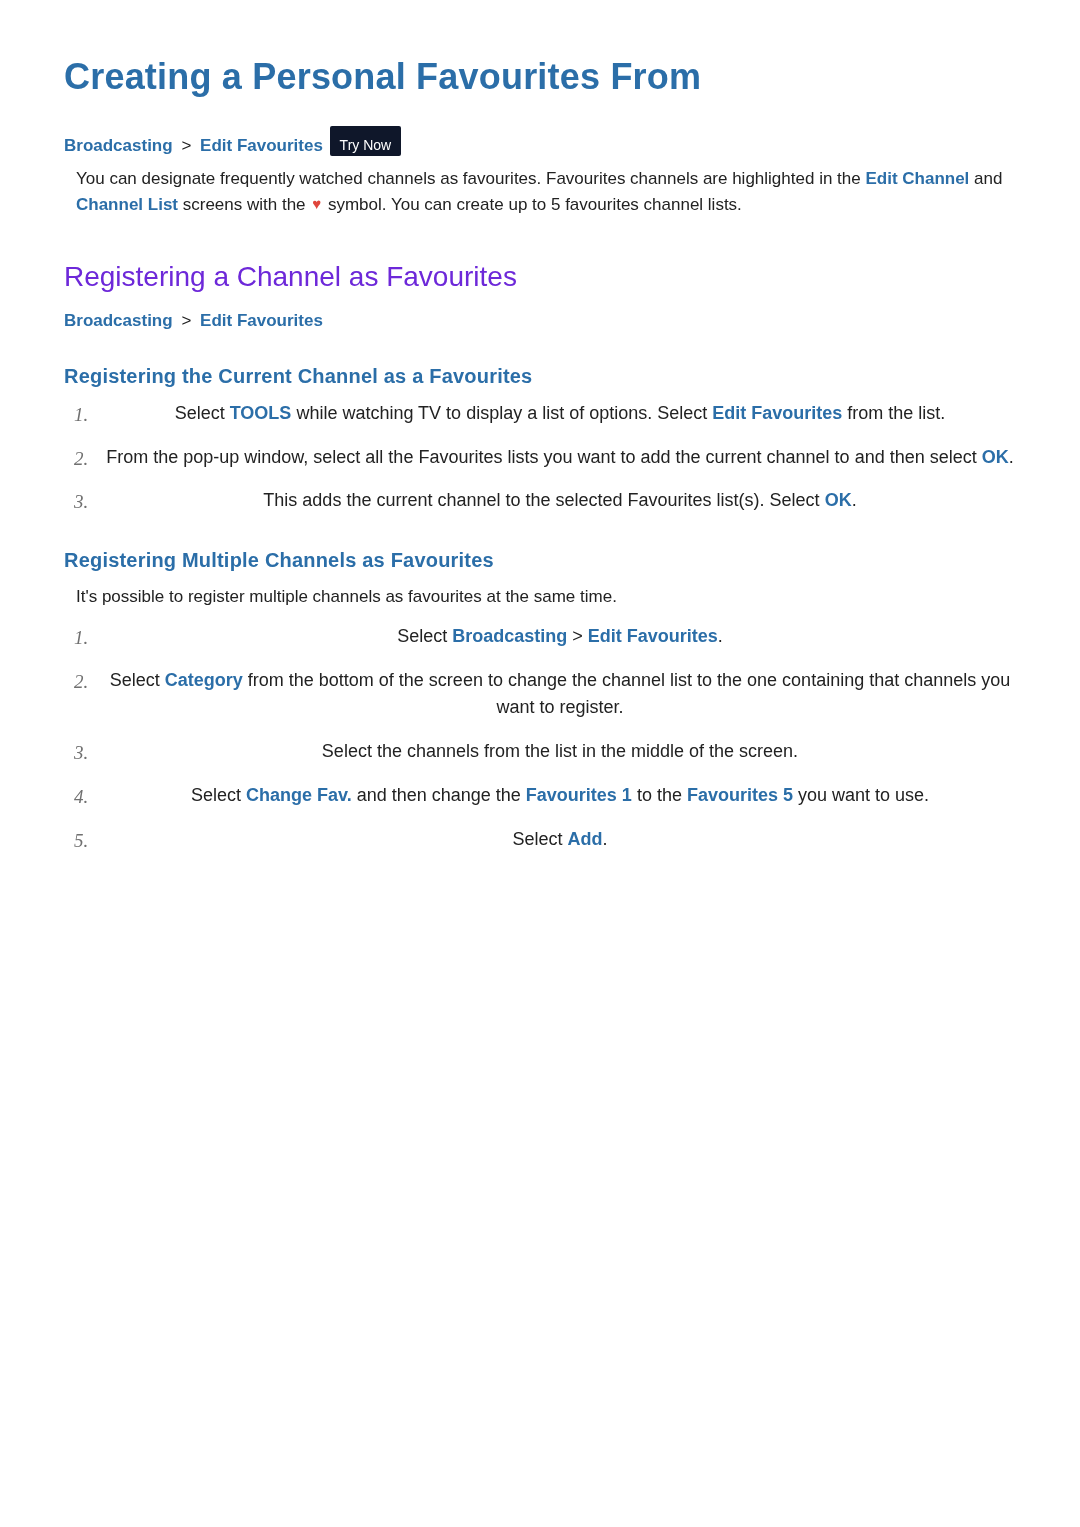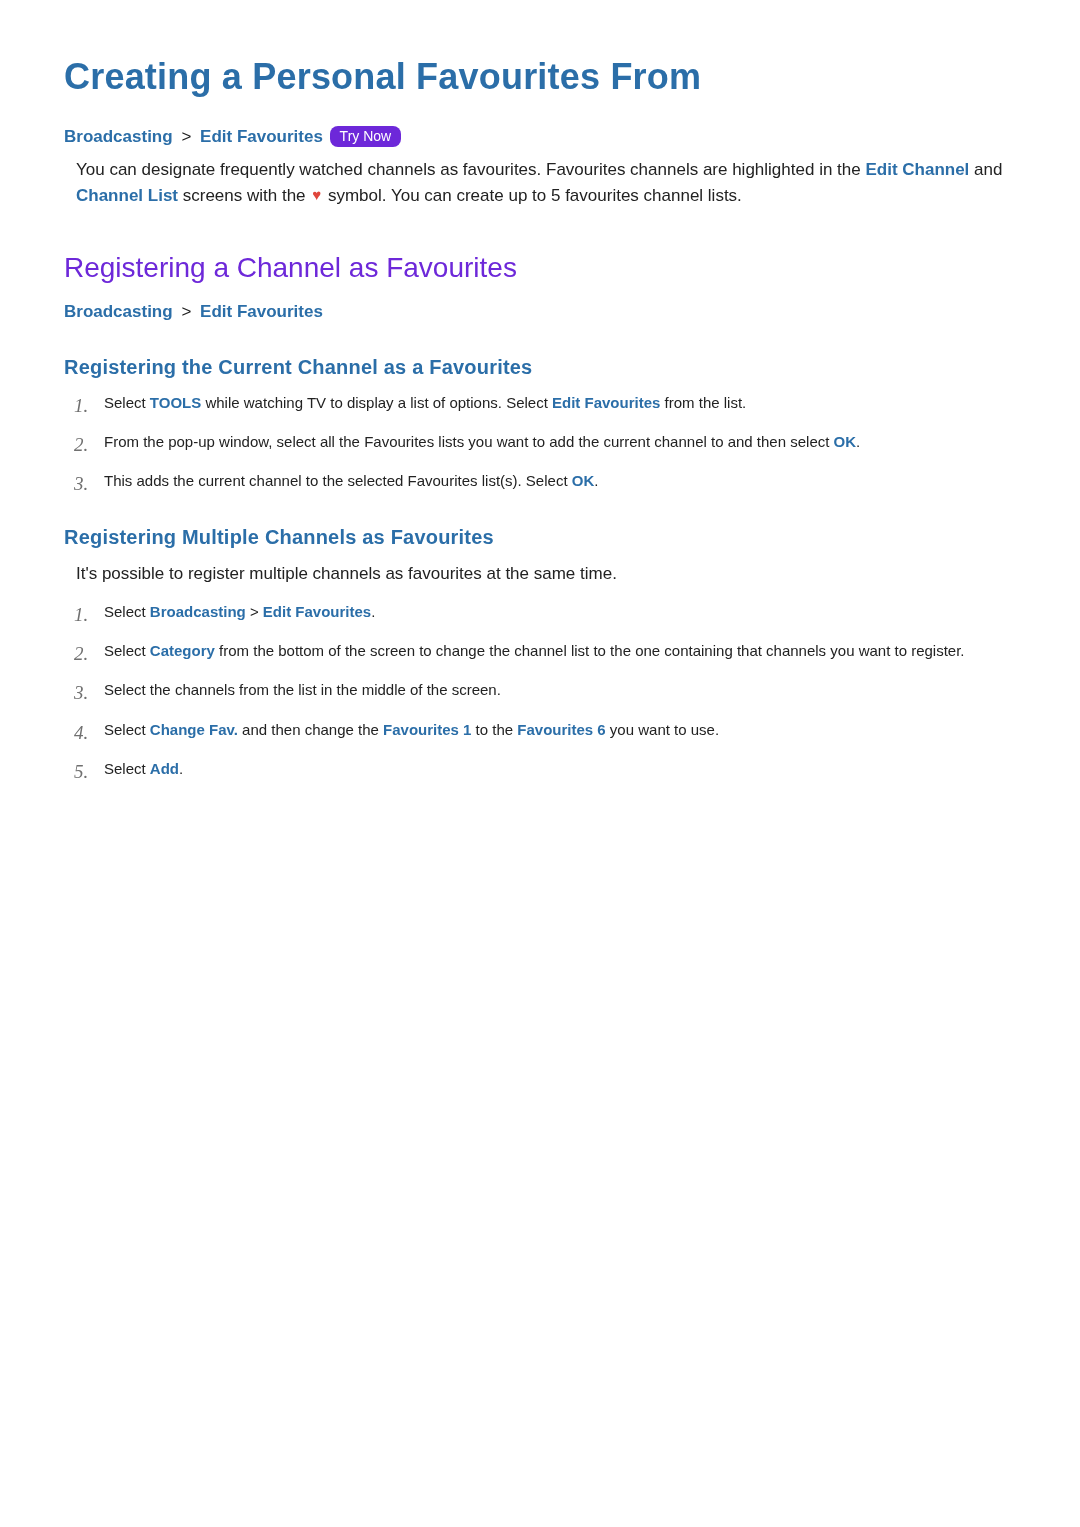--- a/index.html
+++ b/index.html
@@ -36,25 +36,25 @@
     letter-spacing: 0.2px;
   }
   .breadcrumb {
     font-size: 17px;
     margin: 4px 0 10px 0;
   }
   .bc-part { color: #2b6ea8; font-weight: 700; }
   .bc-sep { color: #222; margin: 0 4px; }
   .try-now {
     display: inline-block;
-    background: #6d28d9;
+    background: #0f172a;
     color: #fff;
     font-size: 14px;
-    border-radius: 8px;
-    padding: 2px 10px 3px 10px;
+    border-radius: 2px;
+    padding: 11px 10px 3px 10px;
     vertical-align: 1px;
     margin-left: 2px;
   }
   p.body {
     font-size: 17px;
     line-height: 1.55;
     margin: 8px 0 12px 12px;
     color: #222;
   }
   .term { color: #2b6ea8; font-weight: 700; }
@@ -68,24 +68,25 @@
   ol.steps {
     list-style: none;
     counter-reset: step;
     padding: 0;
     margin: 10px 0 0 0;
   }
   ol.steps > li {
     counter-increment: step;
     position: relative;
     padding-left: 40px;
-    font-size: 15px;
+    font-size: 18px;
     line-height: 1.55;
     margin-bottom: 16px;
     color: #222;
+    text-align: center;
   }
   ol.steps > li::before {
     content: counter(step) ".";
     position: absolute;
     left: 10px;
     top: 0;
     font-style: italic;
     font-family: Georgia, "Times New Roman", serif;
     font-size: 19px;
     color: #707070;
@@ -142,20 +143,20 @@
     <li>
       <span>Select </span><span class="term">Broadcasting</span><span> &gt; </span><span class="term">Edit Favourites</span><span>.</span>
     </li>
     <li>
       <span>Select </span><span class="term">Category</span><span> from the bottom of the screen to change the channel list to the one containing that channels you want to register.</span>
     </li>
     <li>
       <span>Select the channels from the list in the middle of the screen.</span>
     </li>
     <li>
-      <span>Select </span><span class="term">Change Fav.</span><span> and then change the </span><span class="term">Favourites 1</span><span> to the </span><span class="term">Favourites 6</span><span> you want to use.</span>
+      <span>Select </span><span class="term">Change Fav.</span><span> and then change the </span><span class="term">Favourites 1</span><span> to the </span><span class="term">Favourites 5</span><span> you want to use.</span>
     </li>
     <li>
       <span>Select </span><span class="term">Add</span><span>.</span>
     </li>
   </ol>
 
 </div>
 
 </body></html>

